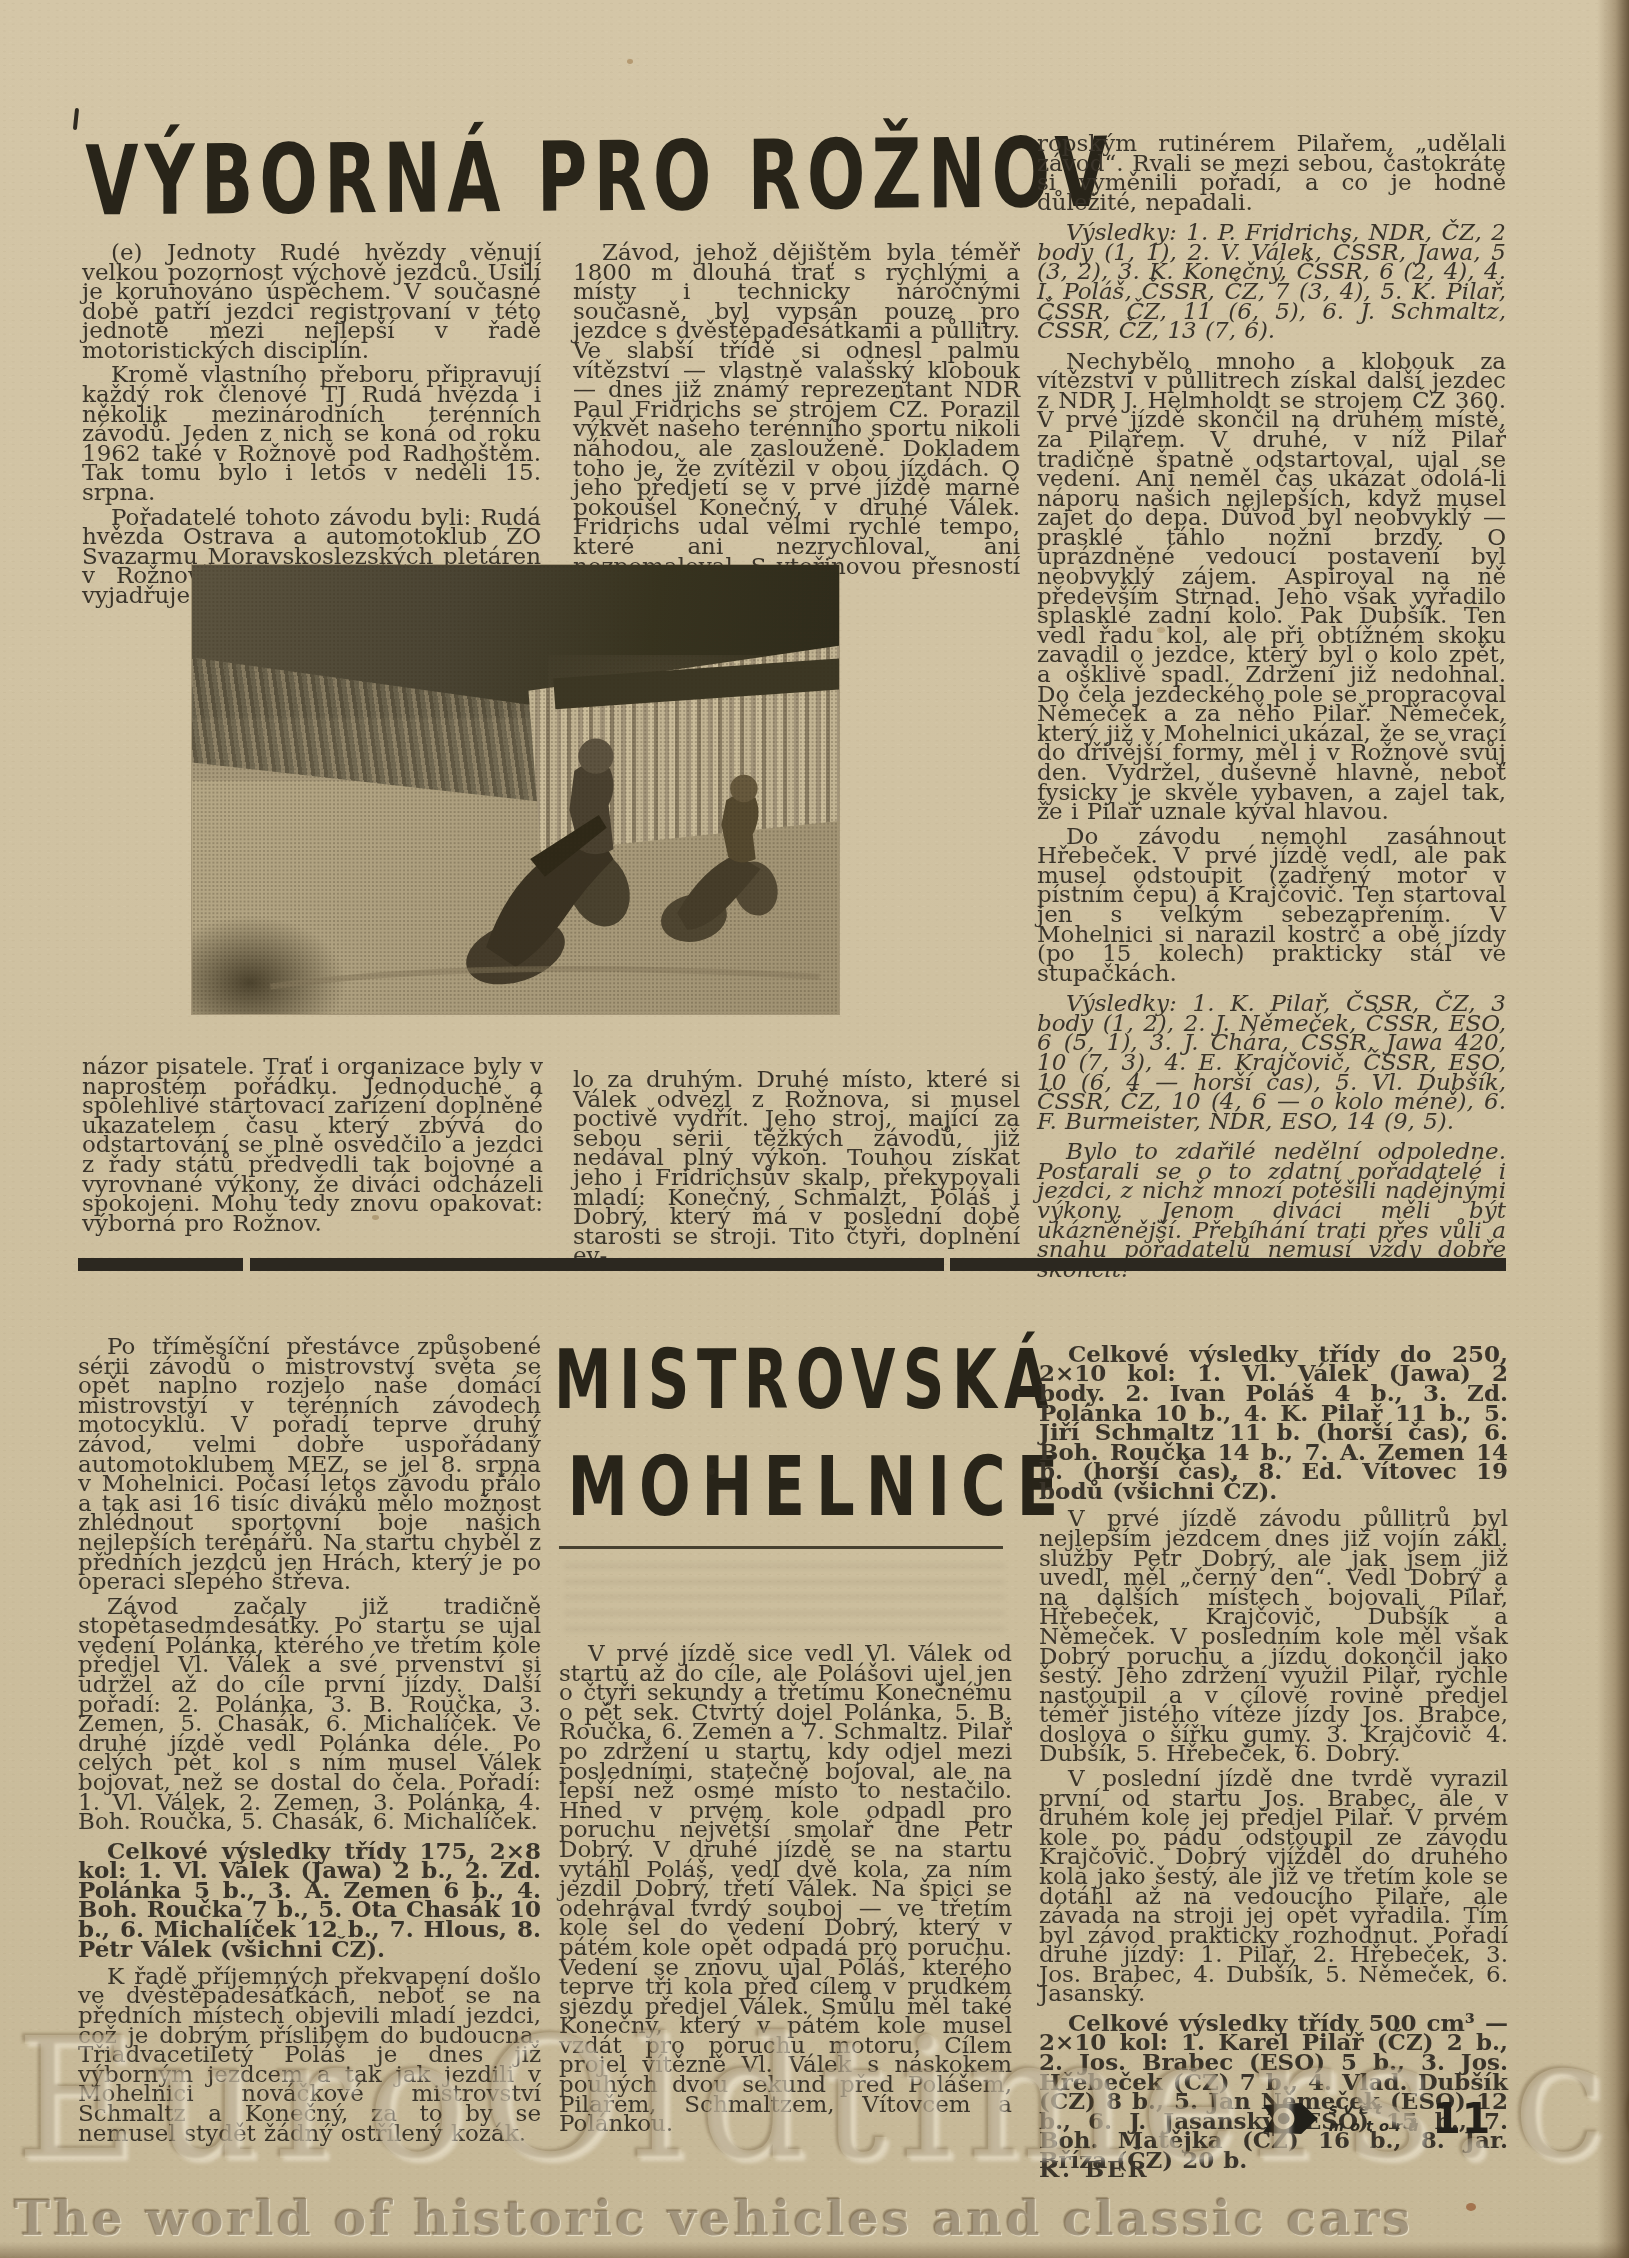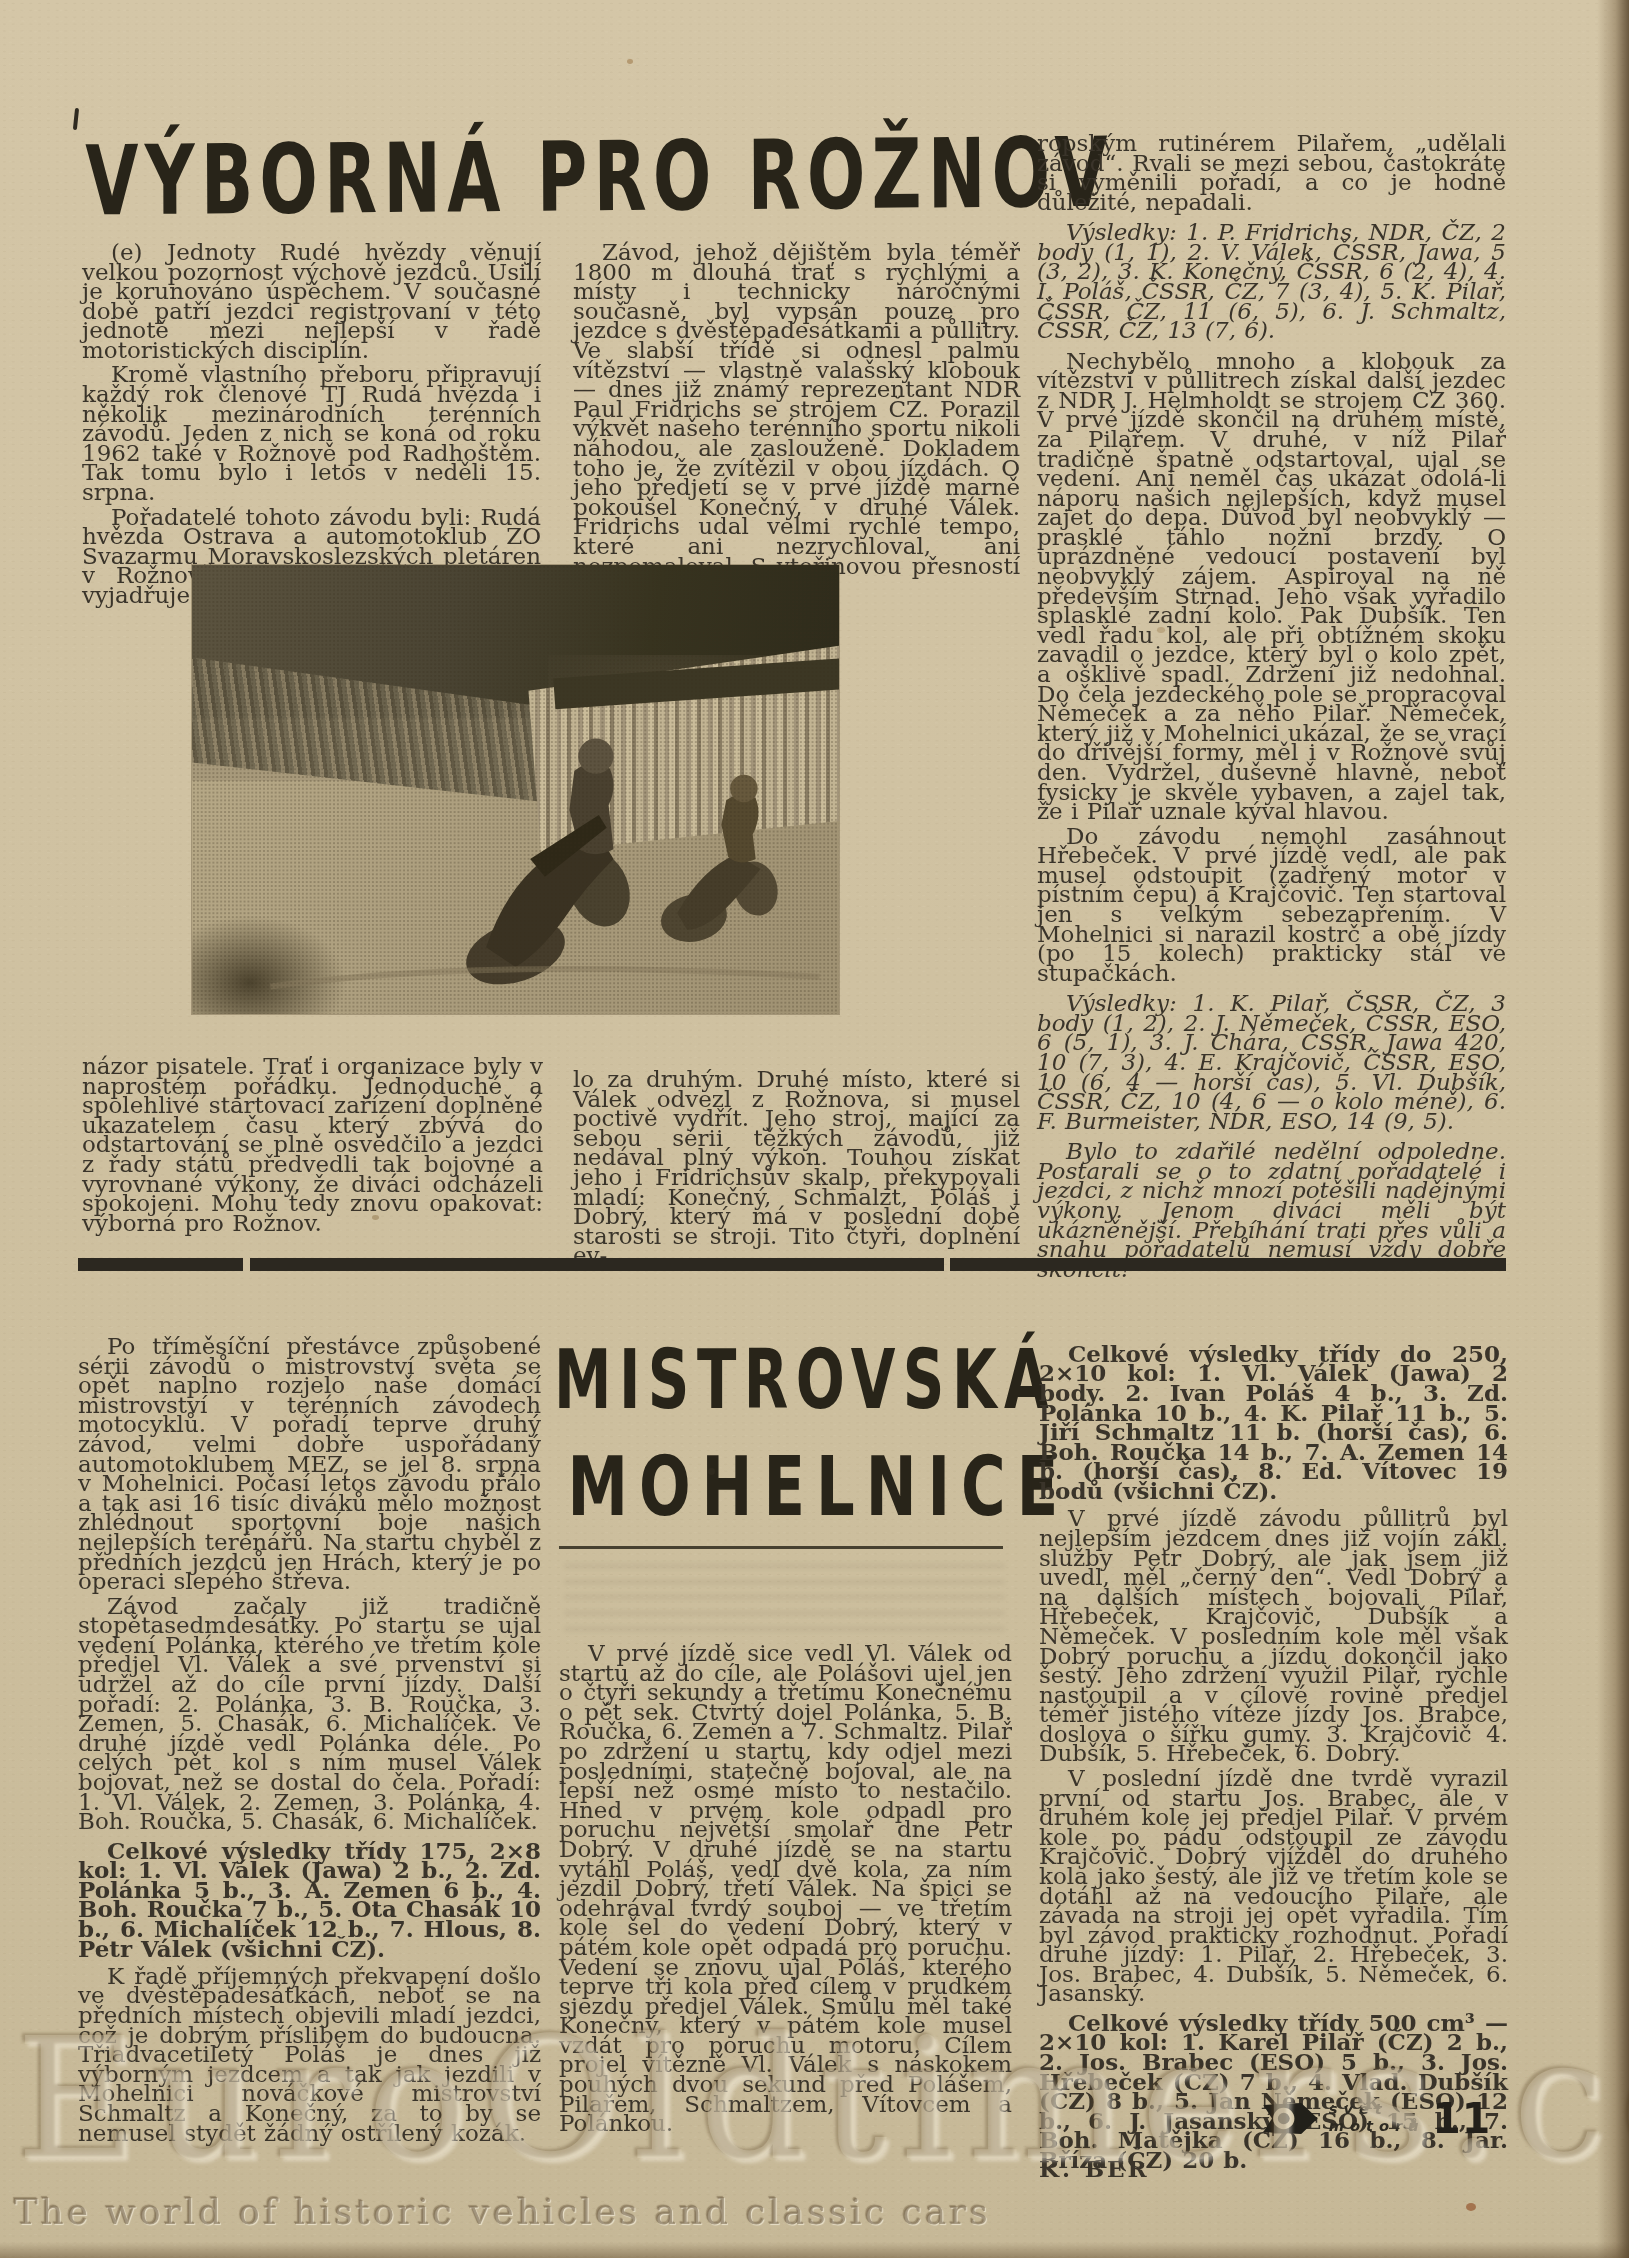--- a/index.html
+++ b/index.html
@@ -82,24 +82,24 @@
         letter-spacing:5.9px;color:#2d2a22;font-style:italic;}
   .logo-num{margin-left:7.8px;font-weight:bold;font-size:41px;color:#23201a;
         transform:scaleY(1.05);letter-spacing:1px;}
 
   .wm-main{position:absolute;left:15.7px;top:2015px;white-space:nowrap;
         font-family:"DejaVu Serif","Liberation Serif",serif;font-size:169px;line-height:1;
         letter-spacing:12.7px;color:rgba(233,223,196,.30);
         text-shadow:-2.9px -2px 2.9px rgba(92,70,40,.33),2.9px 2.9px 3.9px rgba(255,251,238,.42);
         pointer-events:none;}
   .wm-tag{position:absolute;left:13.7px;top:2194px;white-space:nowrap;
-        font-family:"DejaVu Serif","Liberation Serif",serif;font-size:36px;line-height:1;
+        font-family:"DejaVu Serif","Liberation Serif",serif;font-size:49px;line-height:1;
         letter-spacing:2.9px;color:rgba(118,102,76,.55);
         text-shadow:1px 1px 1px rgba(255,250,235,.6),-1px -1px 1px rgba(78,58,32,.35);
-        pointer-events:none;}
+        pointer-events:none;font-weight:bold;}
 
   .ink-mark{position:absolute;left:74px;top:108px;width:3.9px;height:21.6px;background:#2f2a20;
         transform:rotate(6deg);border-radius:2px;}
   .bleed{position:absolute;left:564px;top:1563px;width:441px;height:69px;opacity:.06;filter:blur(2px);
         background:repeating-linear-gradient(180deg,#4a4030 0 5.9px,transparent 5.9px 15.7px);}
 </style>
 </head>
 <body>
 
 <div class="page">

